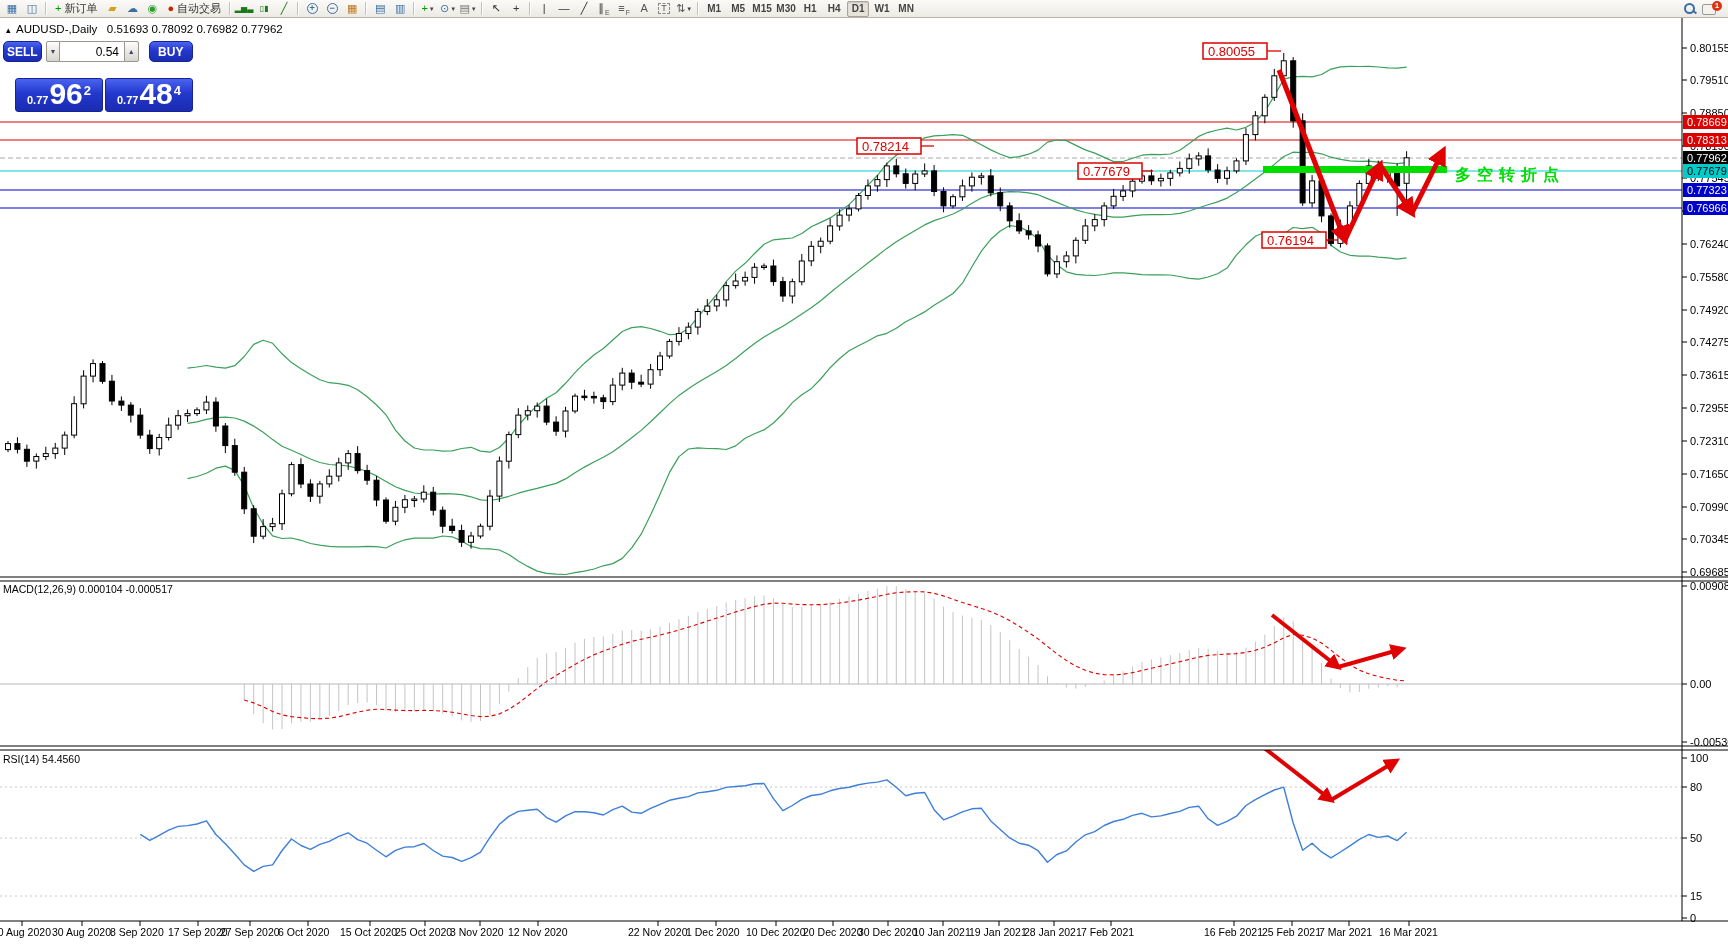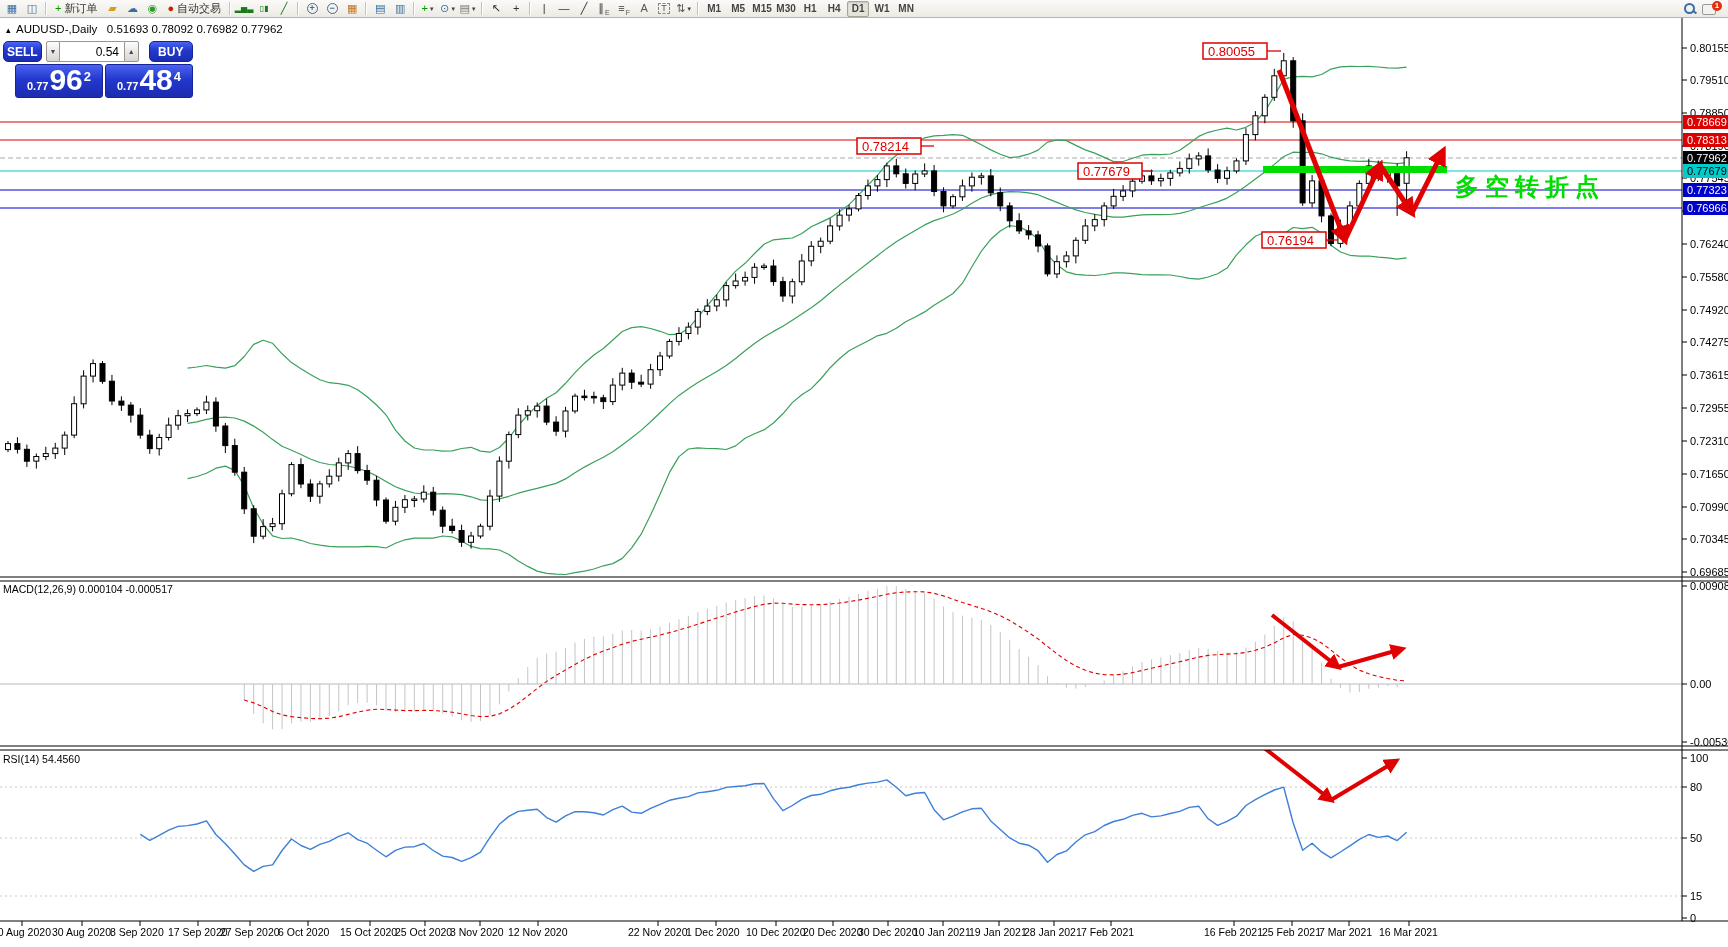--- a/index.html
+++ b/index.html
@@ -31,36 +31,36 @@
   #notif-icon{width:18px;height:14px;position:relative;margin:0 6px 0 4px;}
   #notif-icon .bubble{position:absolute;left:0;top:2px;width:12px;height:9px;background:#f4f2ee;border:1px solid #999;border-radius:2px;}
   #notif-icon .badge{position:absolute;right:-2px;top:-1px;min-width:10px;height:10px;background:#e03010;color:#fff;
     border-radius:50%;font-size:8px;font-weight:bold;display:flex;align-items:center;justify-content:center;}
   
   .chart-label{position:absolute;z-index:4;color:#000;white-space:nowrap;}
   #chart-title{left:6px;top:23px;font-size:11.5px;}
   #chart-title .tri{font-size:9px;margin-right:3px;}
   #macd-label{left:3px;top:583px;font-size:10.5px;}
   #rsi-label{left:3px;top:753px;font-size:10.5px;}
-  #turning-point{position:absolute;left:1455px;top:171px;z-index:4;font-size:24px;font-weight:bold;
+  #turning-point{position:absolute;left:1455px;top:165px;z-index:4;font-size:16px;font-weight:bold;
     letter-spacing:6px;white-space:nowrap;}
   
   #trade-panel{position:absolute;left:3px;top:41px;z-index:6;width:190px;}
   .tp-row1{display:flex;align-items:stretch;height:21px;}
   .btn-blue{background:linear-gradient(#4a63ef,#2338cd 45%,#1b2cb0);border:1px solid #15229a;border-radius:5px;
     color:#fff;display:flex;align-items:center;justify-content:center;font-size:12px;font-weight:600;}
   #sell-btn{width:38px;}
   #buy-btn{width:44px;margin-left:10px;}
   .spin-btn{width:13px;background:linear-gradient(#fdfdfd,#d8d5ce);border:1px solid #9a968e;
     display:flex;align-items:center;justify-content:center;font-size:7px;color:#446;}
   #vol-down{margin-left:4px;border-radius:2px 0 0 2px;}
   #vol-up{border-radius:0 2px 2px 0;}
   #volume-box{width:61px;background:#fff;border-top:1px solid #9a968e;border-bottom:1px solid #9a968e;
     display:flex;align-items:center;justify-content:flex-end;padding-right:5px;font-size:12px;color:#000;}
-  .tp-row2{display:flex;margin-top:2px;height:34px;padding-left:12px;}
+  .tp-row2{display:flex;margin-top:16px;height:34px;padding-left:12px;}
   .price-box{flex:1;position:relative;border-radius:3px;color:#fff;
     background:linear-gradient(#4a63ef,#2338cd 45%,#1b2cb0);border:1px solid #15229a;
     display:flex;align-items:baseline;justify-content:center;}
   .price-box .frac{font-size:11px;font-weight:bold;margin-right:1px;}
   .price-box .big{font-size:30px;font-weight:bold;line-height:30px;}
   .price-box .sup{font-size:13px;font-weight:bold;position:relative;top:-9px;margin-left:1px;}
   #sell-price{margin-right:2px;}
 </style>
 </head>
 <body>

